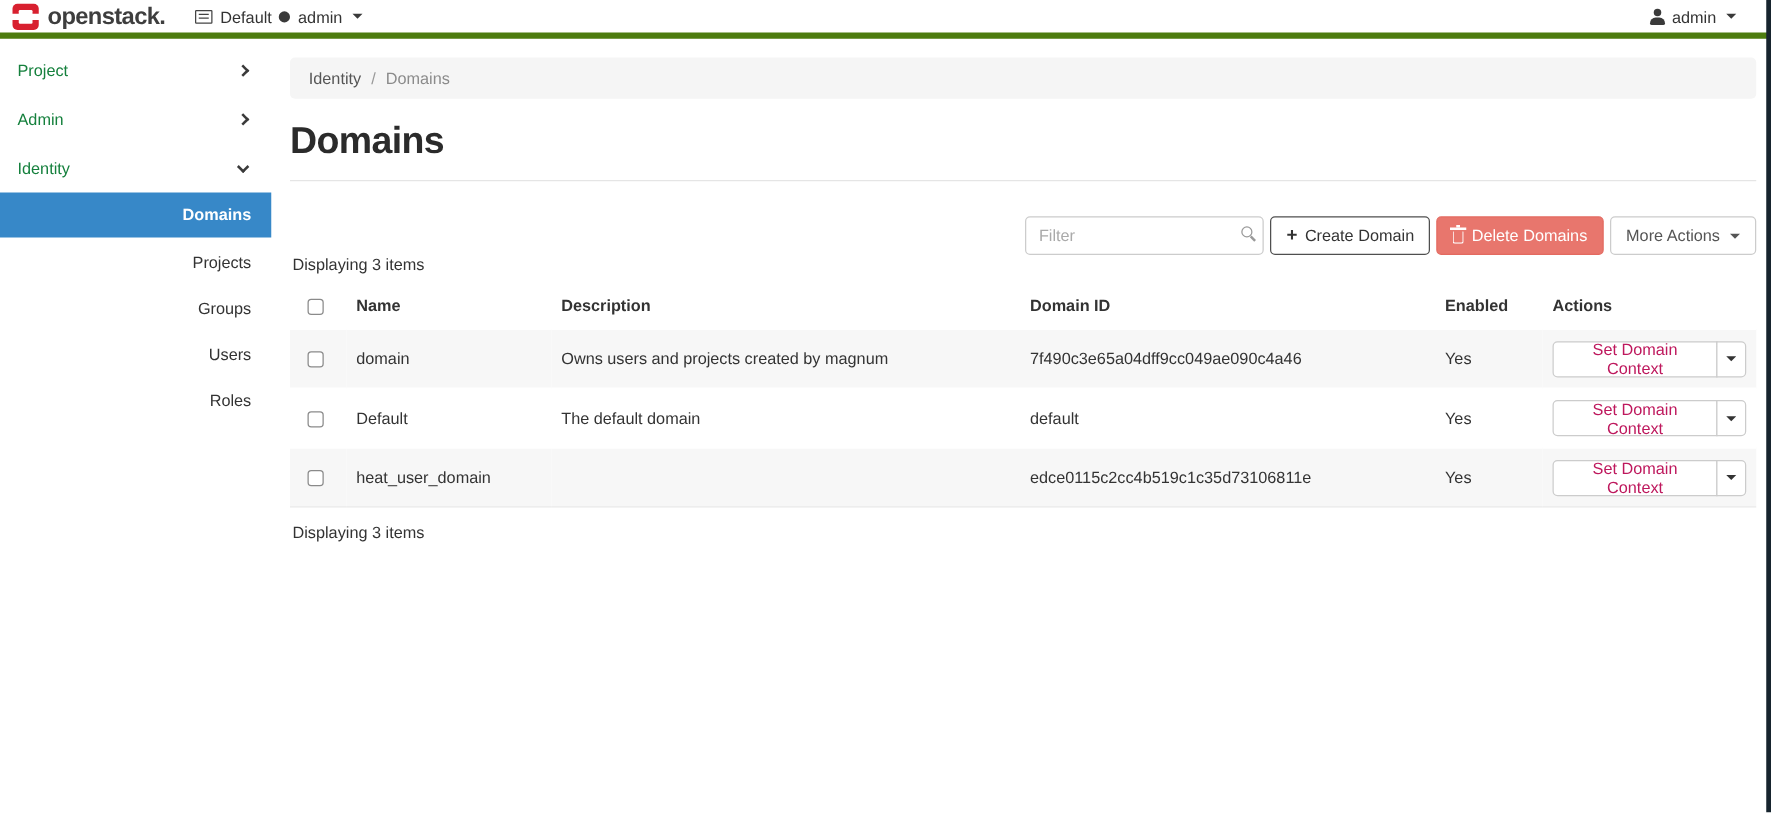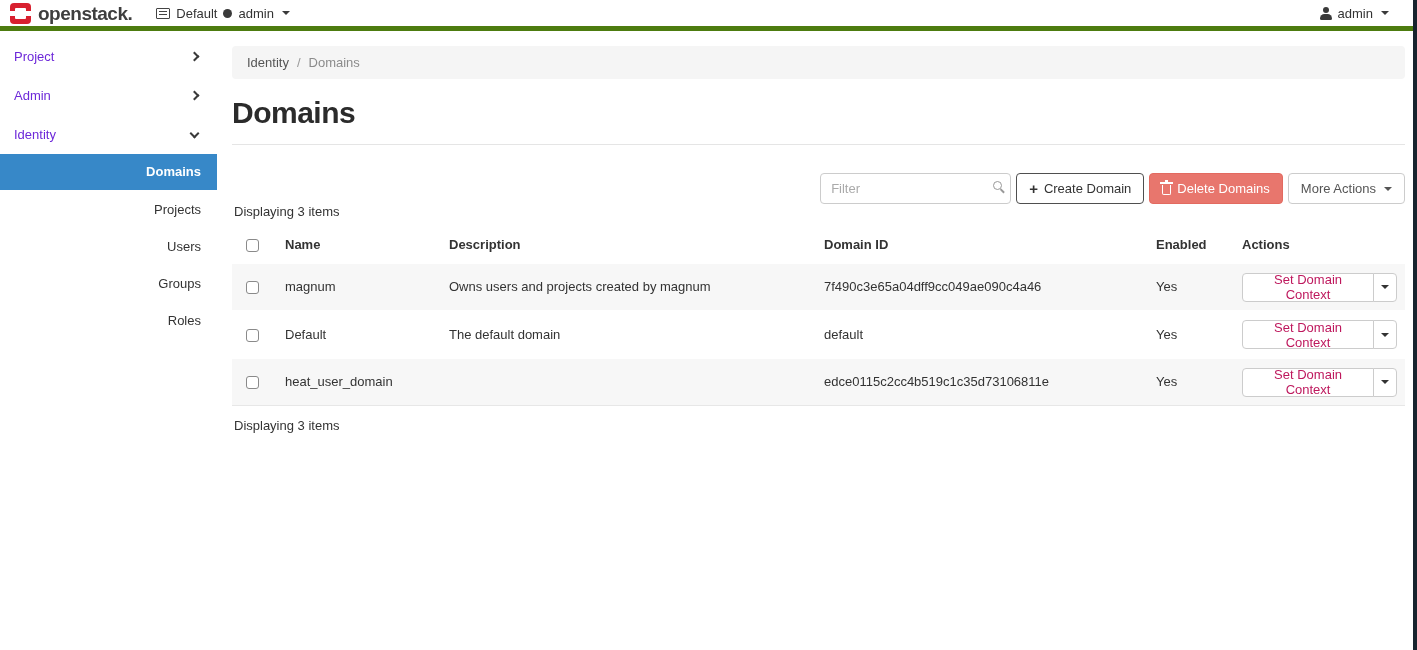--- a/index.html
+++ b/index.html
@@ -32,21 +32,21 @@
   .caret { display: inline-block; width: 0; height: 0; border-left: 4px solid transparent; border-right: 4px solid transparent; border-top: 4px solid #3a3a3a; margin-left: 2px; }
   .navbar-spacer { flex: 1; }
   .user-menu { display: flex; align-items: center; gap: 6px; margin-right: 14px; cursor: pointer; }
   .user-icon { position: relative; width: 12px; height: 12px; display: inline-block; }
   .user-icon::before { content: ""; position: absolute; left: 3px; top: 0; width: 6px; height: 6px; border-radius: 50%; background: #3a3a3a; }
   .user-icon::after { content: ""; position: absolute; left: 0; bottom: -1px; width: 12px; height: 6px; border-radius: 6px 6px 2px 2px; background: #3a3a3a; }
 
   
   .container { display: flex; height: 618px; }
   .sidebar { width: 217px; flex: 0 0 217px; padding-top: 6px; }
-  .side-section { height: 39px; display: flex; align-items: center; justify-content: space-between; padding: 0 19px 0 14px; cursor: pointer; color: #6d28d9; text-align: right; }
+  .side-section { height: 39px; display: flex; align-items: center; justify-content: space-between; padding: 0 19px 0 14px; cursor: pointer; color: #15803d; text-align: right; }
   .chev { display: inline-block; width: 7px; height: 7px; border-top: 2px solid #3a3a3a; border-right: 2px solid #3a3a3a; }
   .chev-right { transform: rotate(45deg); }
   .chev-down { transform: rotate(135deg); margin-top: -3px; }
   .side-sublist { display: flex; flex-direction: column; }
   .side-subitem { height: 37px; line-height: 37px; text-align: right; padding-right: 16px; color: #333; cursor: pointer; }
   .side-subitem.active { background: #3788c8; color: #fff; font-weight: bold; height: 36px; line-height: 36px; margin-bottom: 1px; }
 
   .main { flex: 1; padding: 8px 12px 0 15px; min-width: 0; }
 
   
@@ -126,22 +126,22 @@
       <span>Admin</span>
       <span class="chev chev-right"></span>
     </div>
     <div class="side-section">
       <span>Identity</span>
       <span class="chev chev-down"></span>
     </div>
     <div class="side-sublist">
       <div class="side-subitem active">Domains</div>
       <div class="side-subitem">Projects</div>
+      <div class="side-subitem">Groups</div>
       <div class="side-subitem">Users</div>
-      <div class="side-subitem">Groups</div>
       <div class="side-subitem">Roles</div>
     </div>
   </div>
 
   <div class="main">
     <div class="breadcrumb">
       <span class="bc-parent">Identity</span>
       <span class="bc-sep">/</span>
       <span class="bc-current">Domains</span>
     </div>
@@ -185,21 +185,21 @@
           <th>Name</th>
           <th>Description</th>
           <th>Domain ID</th>
           <th>Enabled</th>
           <th>Actions</th>
         </tr>
       </thead>
       <tbody>
         <tr>
           <td><input type="checkbox" class="cb" style=""></td>
-          <td>magnum</td>
+          <td>domain</td>
           <td>Owns users and projects created by magnum</td>
           <td>7f490c3e65a04dff9cc049ae090c4a46</td>
           <td>Yes</td>
           <td>
             <span class="split-btn">
               <button class="split-main">Set Domain Context</button>
               <button class="split-caret">
                   <span class="caret"></span>
                 </button>
             </span>

